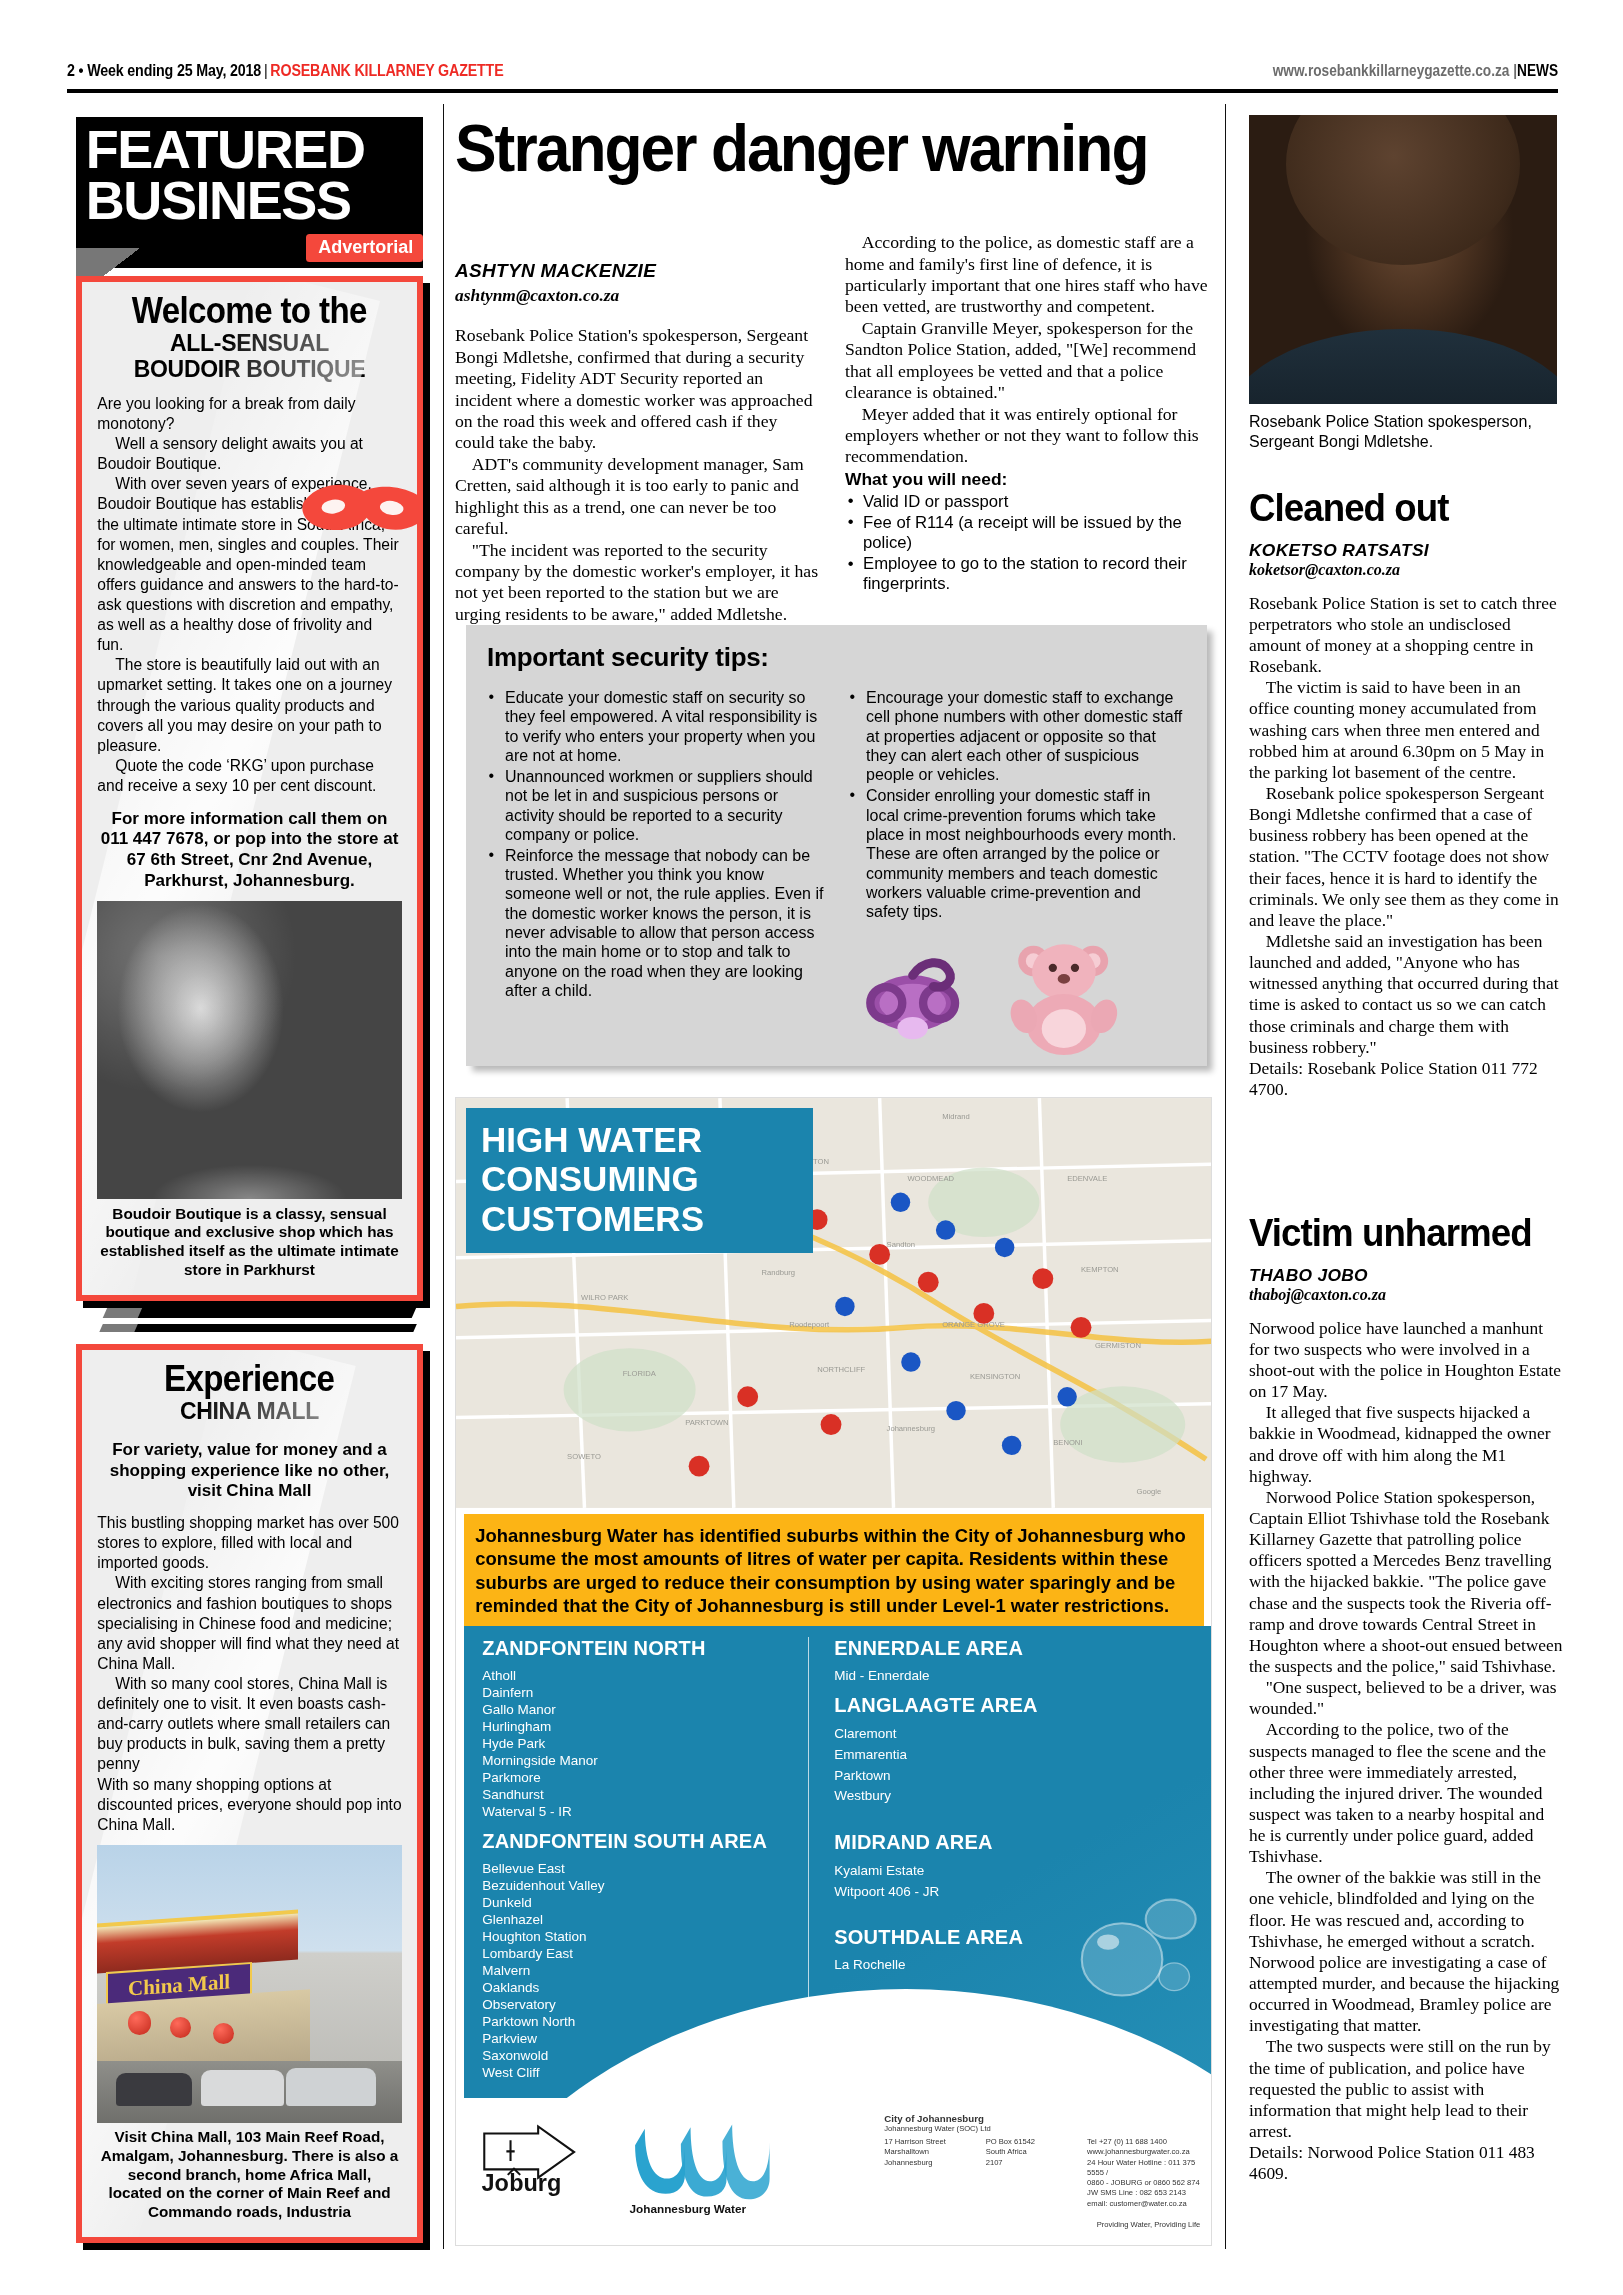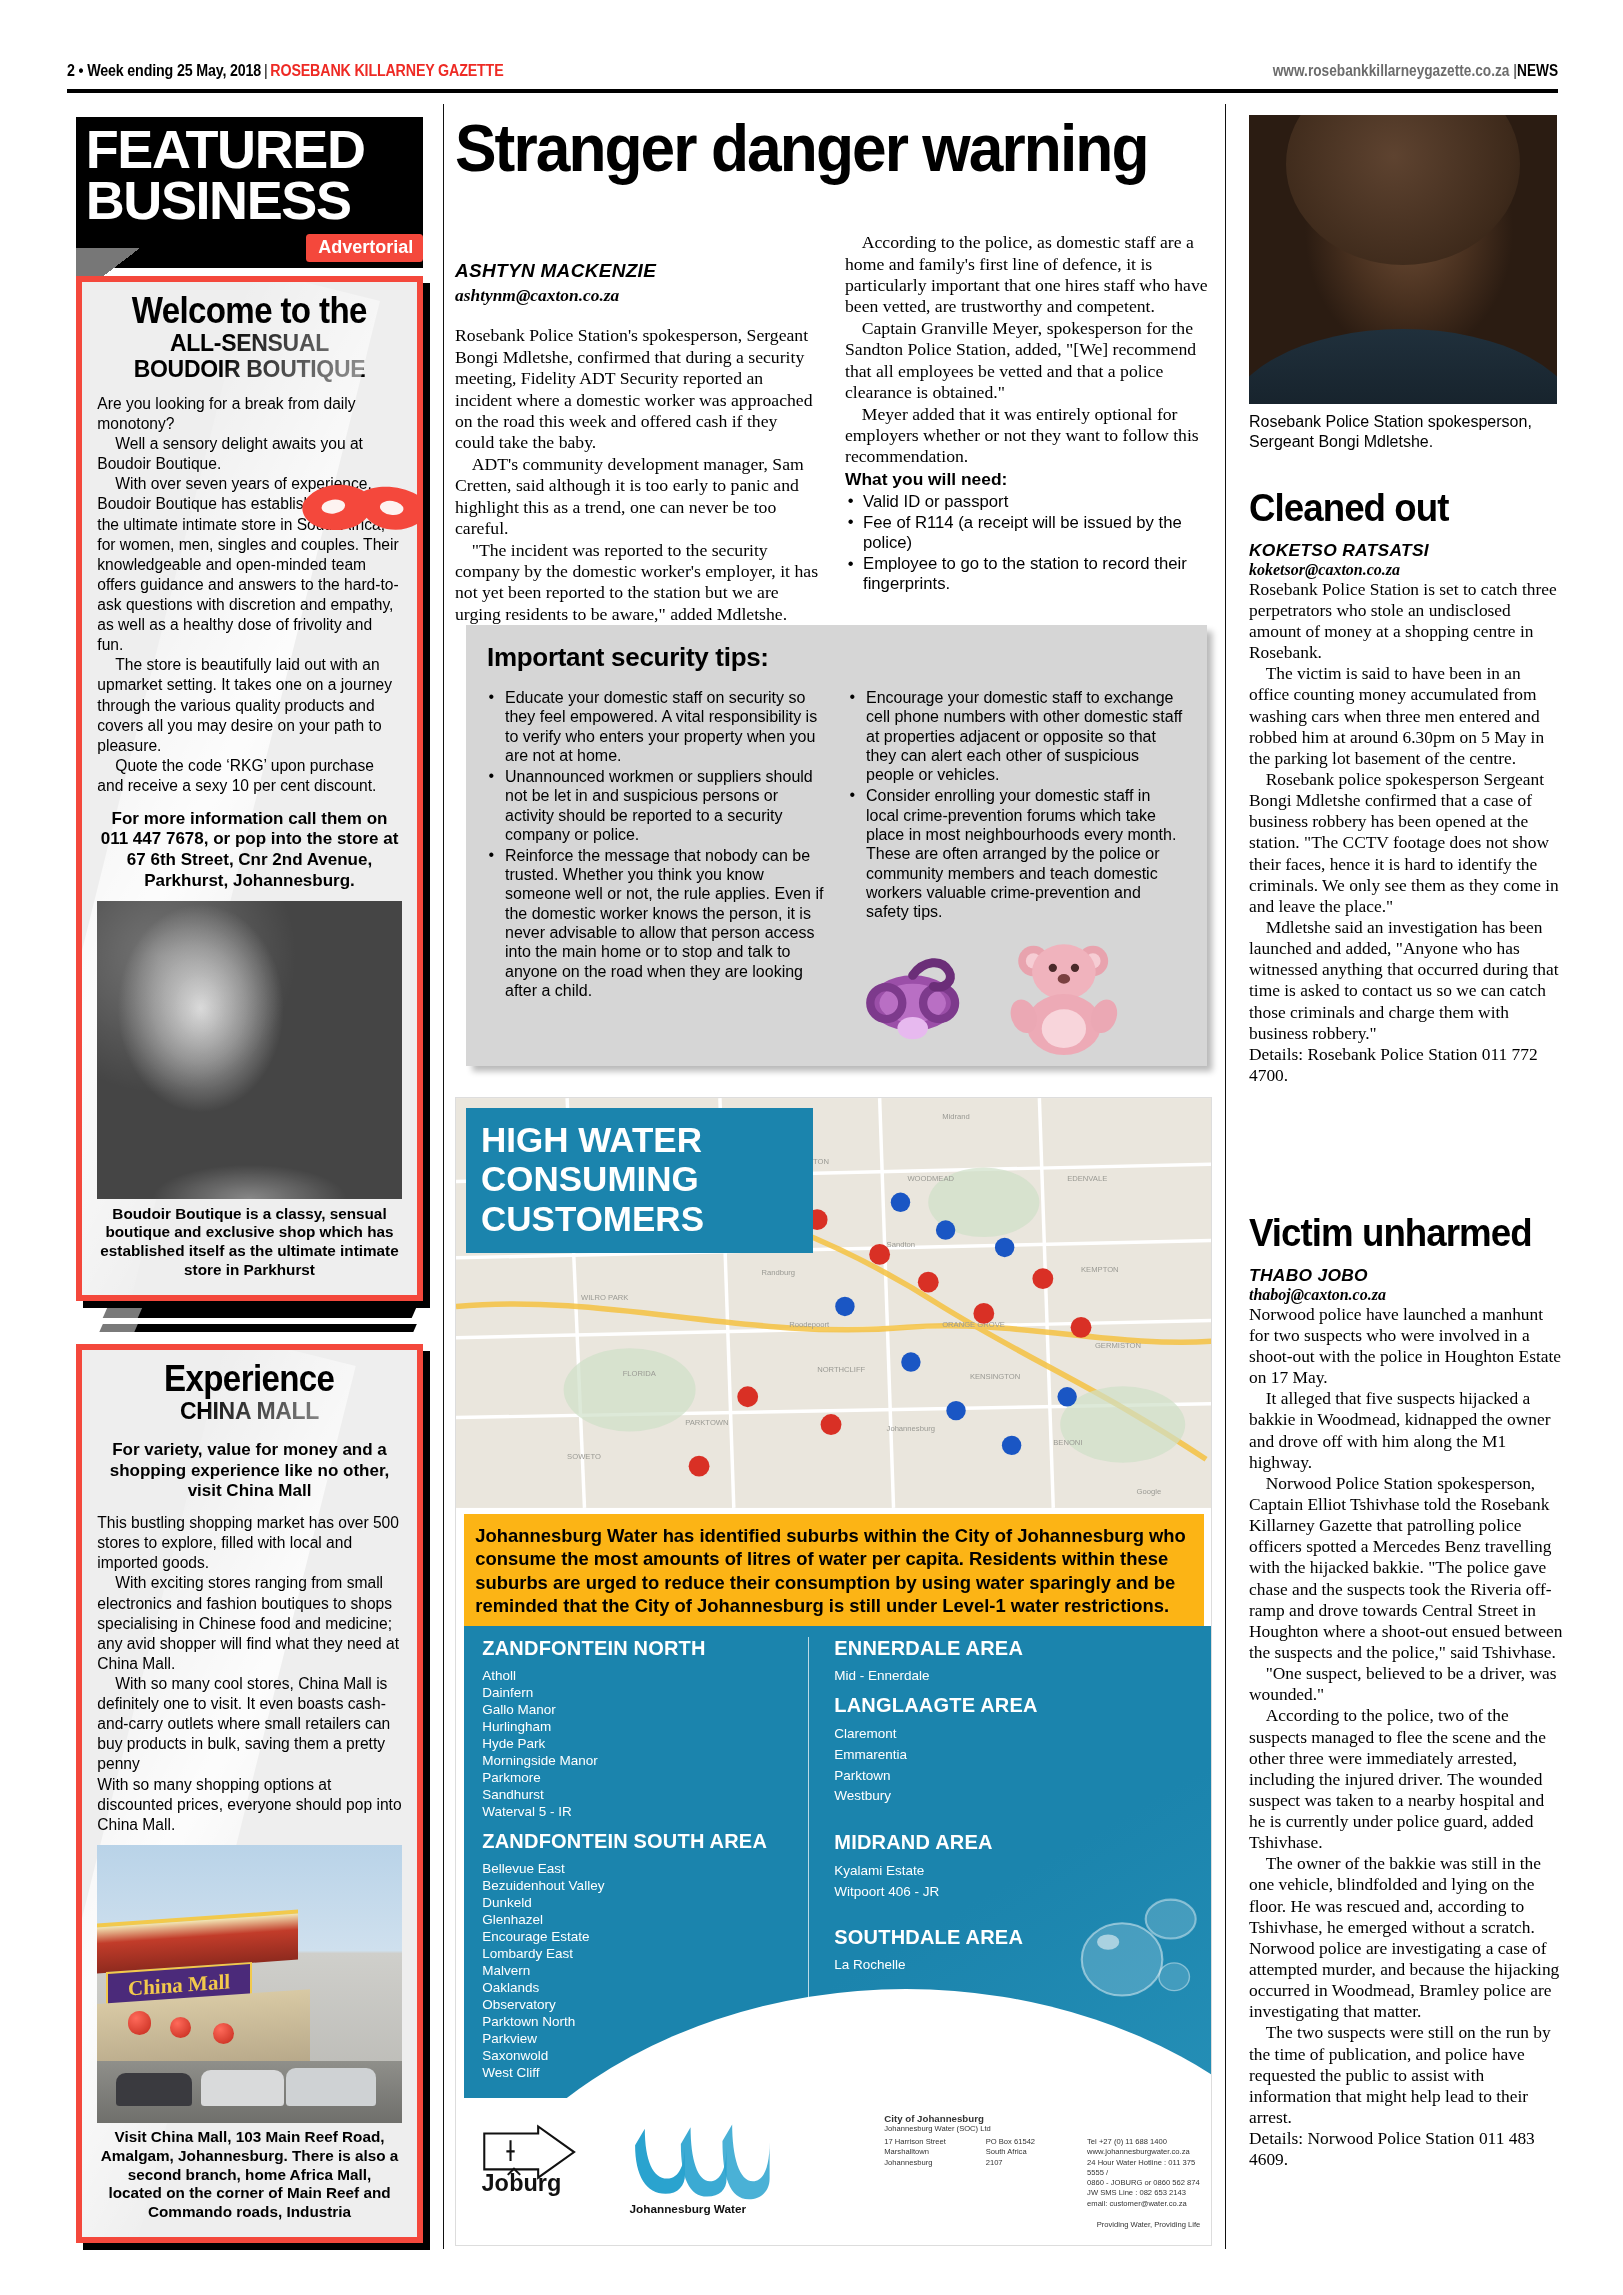--- a/index.html
+++ b/index.html
@@ -165,21 +165,21 @@
   .caption { position: absolute; left: 1249px; top: 412px; width: 308px;
     font-size: 16px; line-height: 1.22; }
 
   
   .rightcol { position: absolute; left: 1249px; width: 314px; }
   .rc-head { font-family:"Liberation Sans Narrow","Liberation Sans",sans-serif;
     font-weight: bold; font-size: 39px; letter-spacing: -1px; transform: scaleX(0.94);
     transform-origin: left top; }
   .rc-byline { font-weight: bold; font-style: italic; font-size: 17.4px; margin-top: 9.7px; letter-spacing:0.3px;}
   .rc-mail { font-family:"Liberation Serif",serif; font-weight: bold; font-style: italic; font-size: 16px; }
-  .rc-body { font-family:"Liberation Serif",serif; font-size: 17.4px; line-height: 1.215; }
+  .rc-body { font-family:"Liberation Serif",serif; font-size: 17.4px; line-height: 1.215; margin-top: 14px; }
   .rc-body p { text-indent: 16.7px; }
   .rc-body p.first, .rc-body p.noindent { text-indent: 0; }
 
   
   .jwad { position: absolute; left: 455px; top: 1097px; width: 757px; height: 1149px;
     background: #fff; border: 0.7px solid #ddd; overflow: hidden; }
   .jw-maparea { position: absolute; left: 0; top: 0; width: 757px; height: 410px;
     background: #efeae3; overflow: hidden; }
   .jw-title {
     position: absolute; left: 9.7px; top: 9.7px; width: 347px; background: #1b84ad;
@@ -503,21 +503,21 @@
             <div>Parkmore</div>
             <div>Sandhurst</div>
             <div>Waterval 5 - IR</div>
           </div>
           <div class="jw-h">ZANDFONTEIN SOUTH AREA</div>
           <div class="jw-list">
             <div>Bellevue East</div>
             <div>Bezuidenhout Valley</div>
             <div>Dunkeld</div>
             <div>Glenhazel</div>
-            <div>Encourage Estate</div>
+            <div>Houghton Station</div>
             <div>Lombardy East</div>
             <div>Malvern</div>
             <div>Oaklands</div>
             <div>Observatory</div>
             <div>Parktown North</div>
             <div>Parkview</div>
             <div>Saxonwold</div>
             <div>West Cliff</div>
           </div>
         </div>

